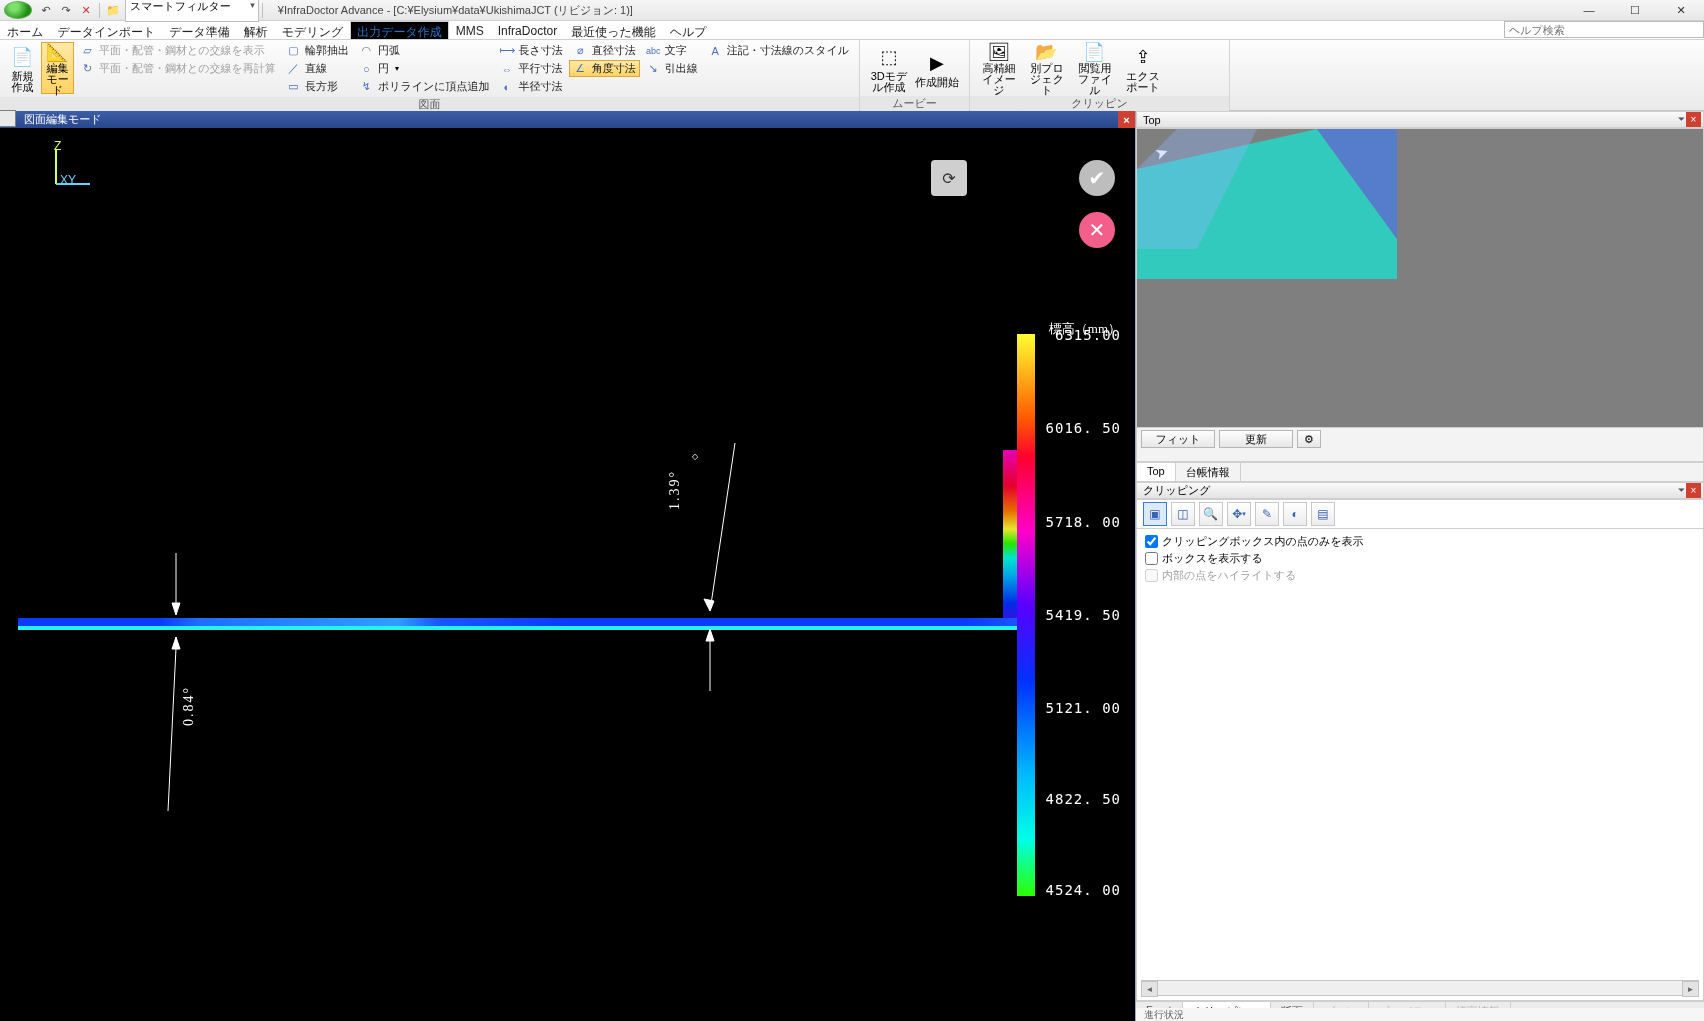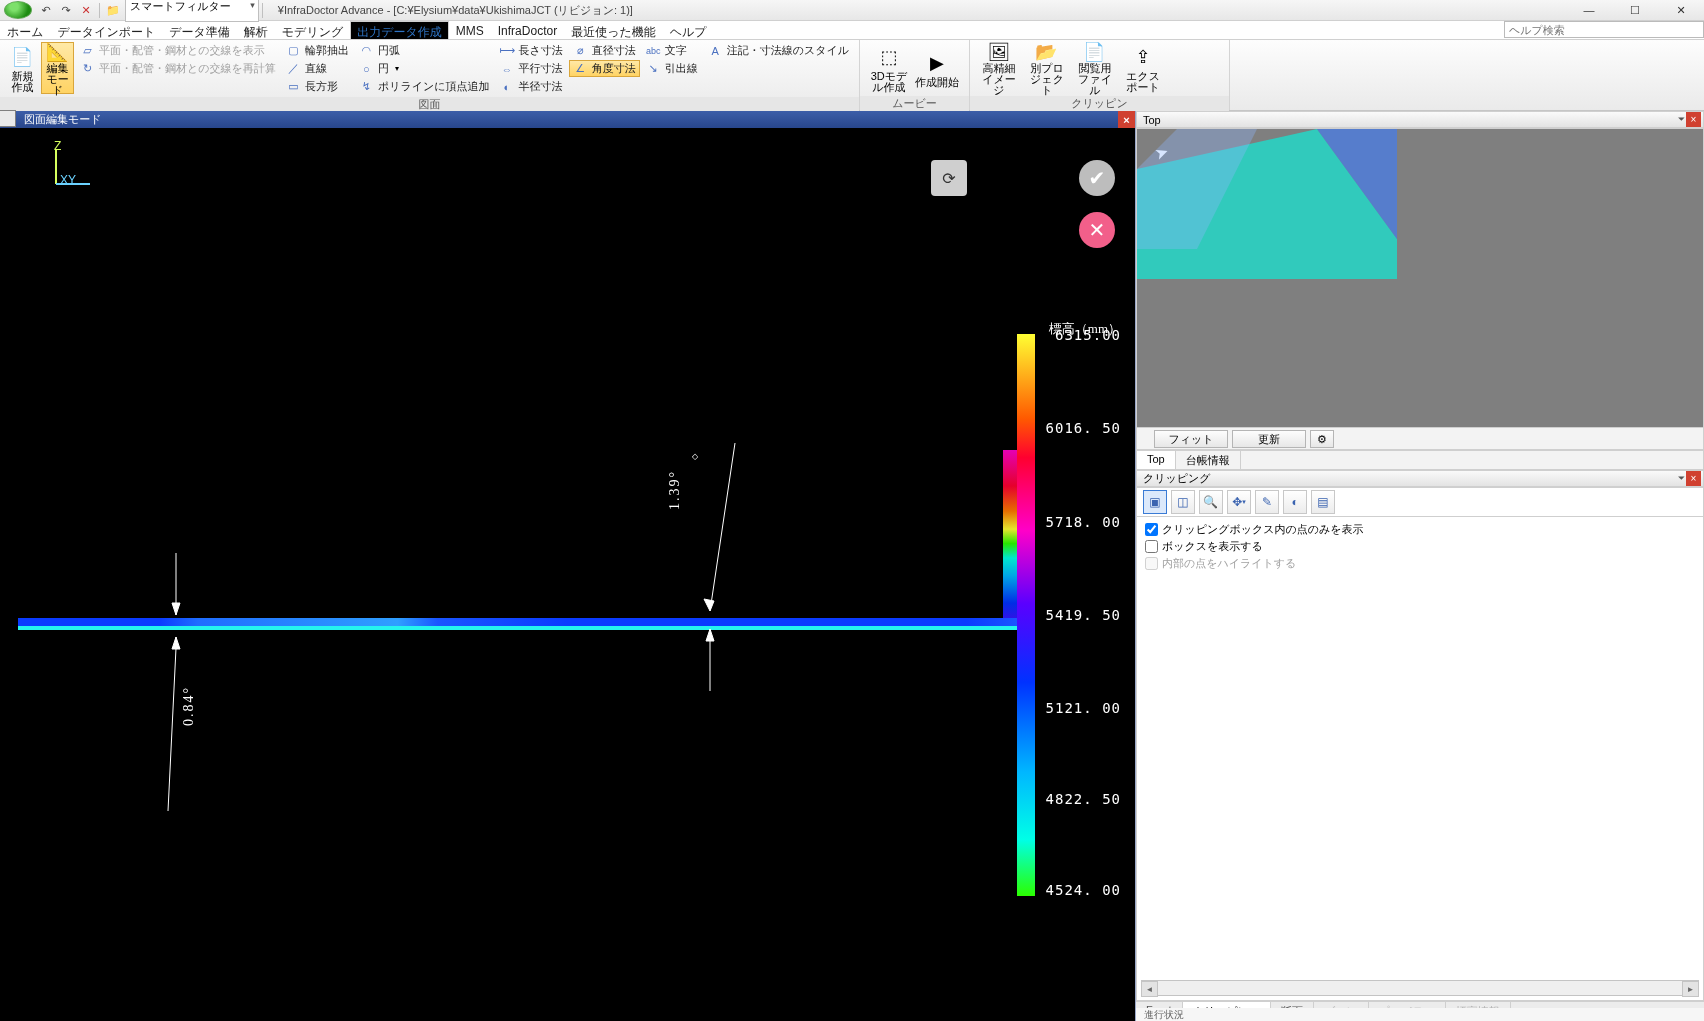--- a/index.html
+++ b/index.html
@@ -86,21 +86,21 @@
 .panel-title { height: 17px; background: linear-gradient(#fafafa,#e3e3e3); border: 1px solid #cfcfcf; display: flex; align-items: center; padding-left: 6px; position: relative; }
 .panel-title .pin { position: absolute; right: 18px; top: 2px; font-size: 9px; color: #555; cursor: pointer; }
 .panel-title .pc { position: absolute; right: 2px; top: 0; width: 15px; height: 15px; background: #d04030; color: #fff; display: flex; align-items: center; justify-content: center; font-size: 10px; cursor: pointer; }
 
 #top-view { height: 300px; border: 1px solid #cfcfcf; background: #7f7f7f; position: relative; overflow: hidden; }
 #top-view .cursor { position: absolute; top: 14px; left: 18px; color: #fff; font-size: 16px; transform: rotate(-20deg); }
 
 
 #tv-art { position: absolute; inset: 0; }
 
-#top-btns { height: 22px; display: flex; gap: 4px; padding: 2px 17px; background: #f3f3f3; border: 1px solid #cfcfcf; border-top: none; }
+#top-btns { height: 34px; display: flex; gap: 4px; padding: 2px 4px; background: #f3f3f3; border: 1px solid #cfcfcf; border-top: none; }
 #top-btns button { flex: 0 0 74px; height: 18px; font-size: 11px; border: 1px solid #b5b5b5; background: linear-gradient(#fdfdfd,#e7e7e7); cursor: pointer; }
 #top-btns .gear { flex: 0 0 24px; }
 
 #top-tabs { height: 20px; display: flex; border: 1px solid #cfcfcf; background: #f3f3f3; }
 #top-tabs .tab { padding: 2px 10px; border-right: 1px solid #cfcfcf; cursor: pointer; }
 #top-tabs .tab.active { background: #fff; }
 
 
 #clip-tools { height: 30px; border: 1px solid #cfcfcf; display: flex; align-items: center; padding: 0 6px; gap: 4px; background: #fff; }
 .tbtn { width: 24px; height: 24px; border: 1px solid #c8c8c8; background: linear-gradient(#fff,#ececec); display: flex; align-items: center; justify-content: center; cursor: pointer; font-size: 12px; color: #3a63b0; }

